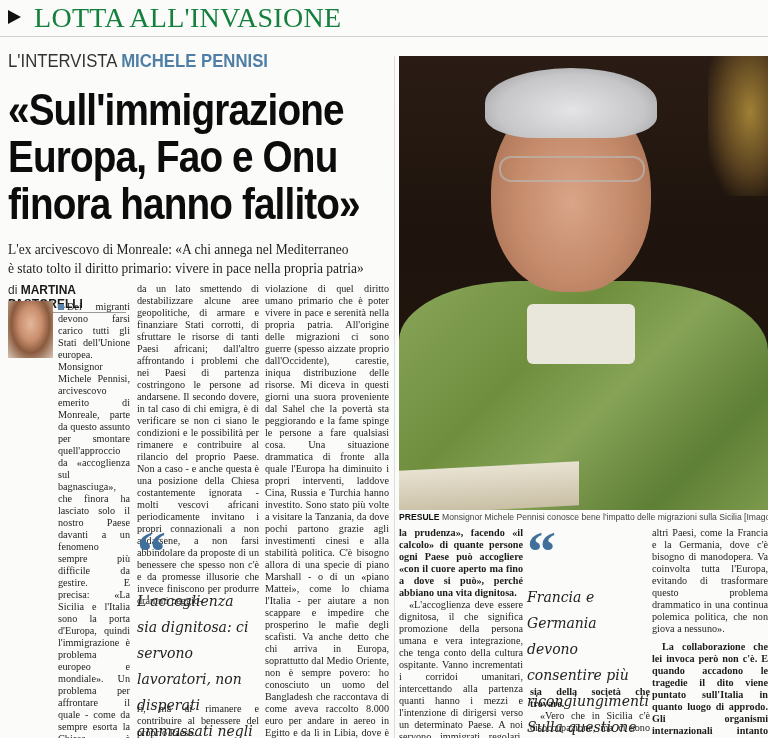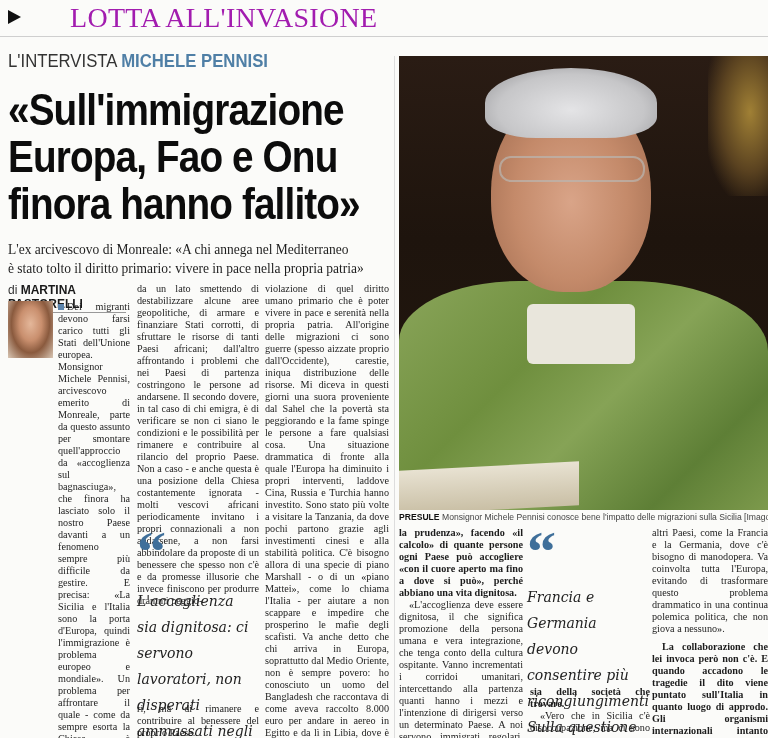--- a/index.html
+++ b/index.html
@@ -1,21 +1,21 @@
 <!DOCTYPE html>
 <html><head>
   <meta charset="utf-8">
   <style>
     * { box-sizing: border-box; margin: 0; padding: 0; }
     html, body { width: 768px; height: 738px; overflow: hidden; background: #fbfbf9; }
     body { position: relative; font-family: "DejaVu Serif", serif; color: #1a1a1a; }
 
     .section-header { position: absolute; left: 0; top: 0; width: 768px; height: 37px; border-bottom: 1px solid #cfcfcf; }
     .section-arrow { position: absolute; left: 8px; top: 10px; width: 0; height: 0; border-top: 7px solid transparent; border-bottom: 7px solid transparent; border-left: 13px solid #111; }
-    .section-title { position: absolute; left: 34px; top: 2px; font-family: "Liberation Serif", serif; font-size: 28px; color: #a21caf; letter-spacing: 0.3px; white-space: nowrap; margin-left: 36px; }
+    .section-title { position: absolute; left: 34px; top: 2px; font-family: "Liberation Serif", serif; font-size: 28px; color: #15803d; letter-spacing: 0.3px; white-space: nowrap; }
 
     .kicker { position: absolute; left: 8px; top: 50px; font-family: "Liberation Sans", sans-serif; font-size: 19px; white-space: nowrap; transform: scaleX(0.88); transform-origin: left; }
     .kicker .label { color: #333; }
     .kicker .name { color: #4f7fa6; font-weight: bold; }
 
     .headline { position: absolute; left: 8px; top: 86px; width: 385px; font-family: "Liberation Sans", sans-serif; font-weight: bold; font-size: 45px; line-height: 47px; color: #0c0c0c; letter-spacing: -1px; }
     .headline div { white-space: nowrap; transform: scaleX(0.86); transform-origin: left; }
 
     .subhead { position: absolute; left: 8px; top: 240px; width: 385px; font-family: "Liberation Serif", serif; font-size: 15px; line-height: 19px; color: #1e1e1e; }
     .subhead div { white-space: nowrap; transform: scaleX(0.9); transform-origin: left; }

